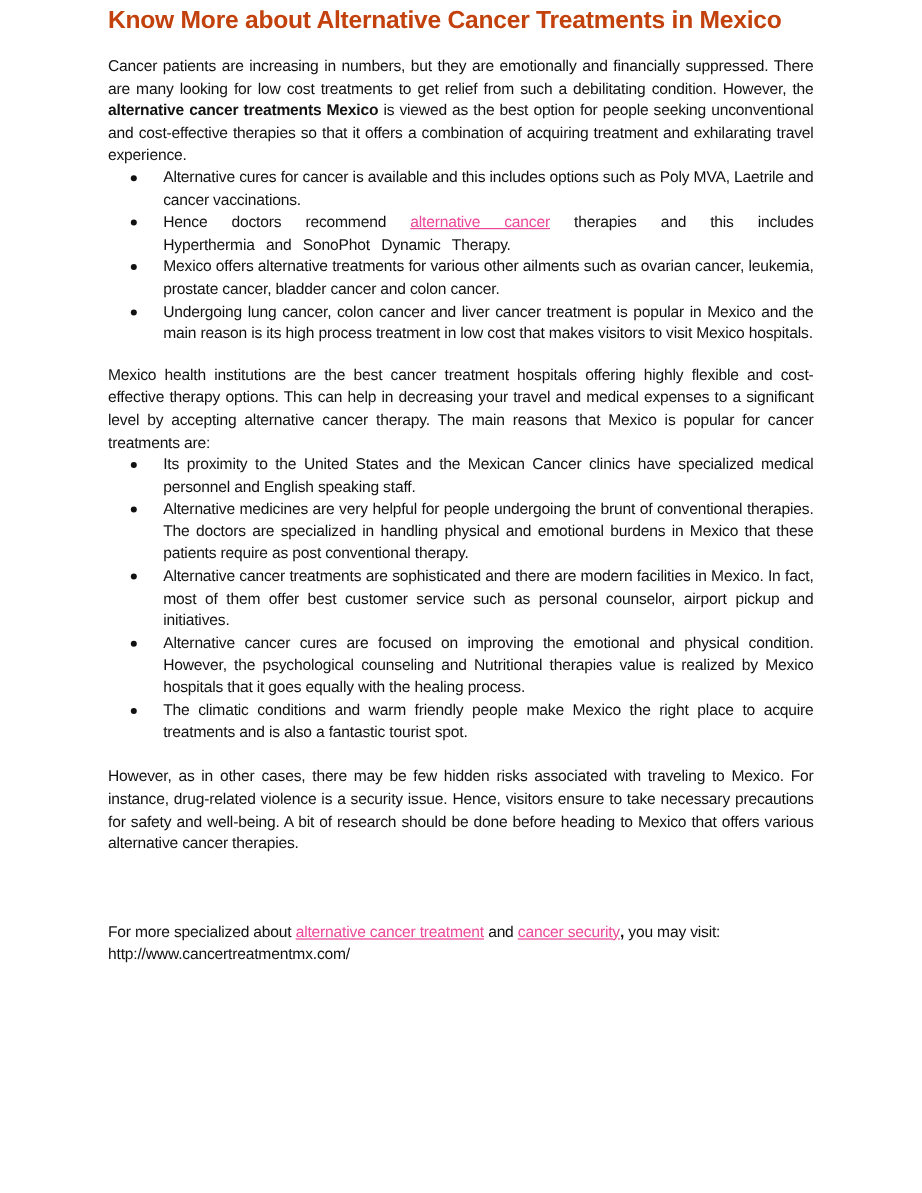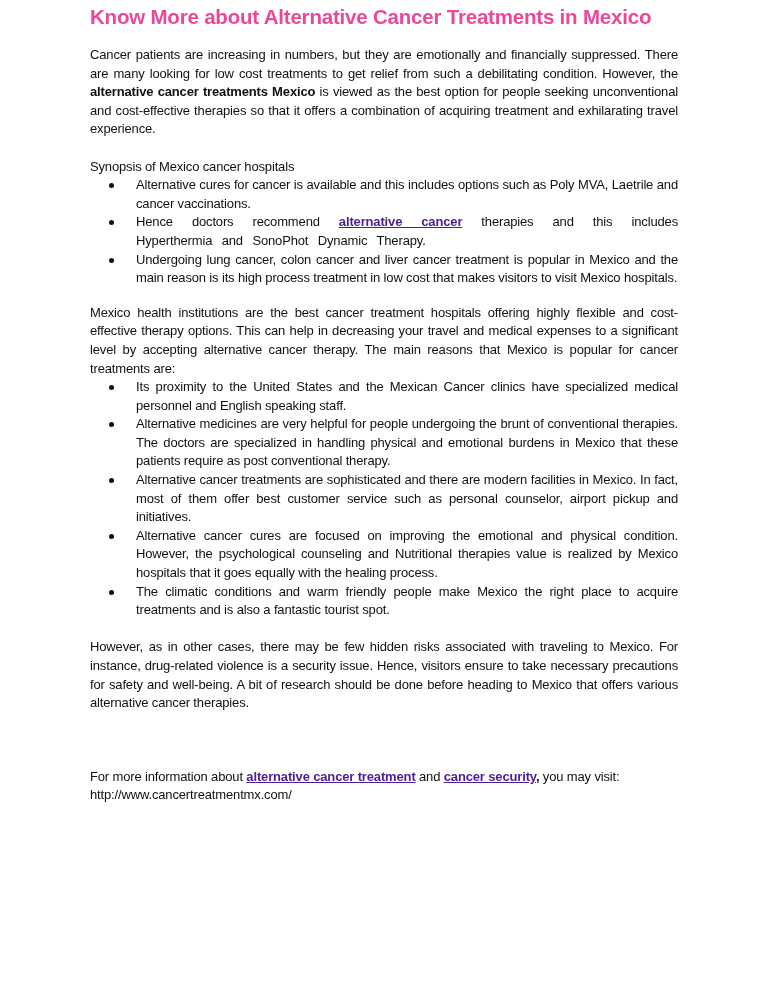--- a/index.html
+++ b/index.html
@@ -1,51 +1,51 @@
 <!DOCTYPE html>
 <html><head>
   <meta charset="utf-8">
   <style>
     html, body { margin: 0; padding: 0; background: #ffffff; }
     body { width: 768px; height: 994px; position: relative; overflow: hidden; color: #111111; }
     .page { position: absolute; left: 90px; top: 0; width: 588px; font-family: "Liberation Sans", sans-serif; }
-    h1 { font-family: "Liberation Sans", sans-serif; font-weight: bold; font-size: 20.5px; margin: 4px 0 0 0; letter-spacing: -0.2px; color: #ec4899; line-height: 26px; }
+    h1 { font-family: "Liberation Sans", sans-serif; font-weight: bold; font-size: 20.5px; margin: 4px 0 0 0; letter-spacing: -0.2px; color: #c2410c; line-height: 26px; }
     p, li { font-size: 13px; line-height: 18.6px; text-align: justify; margin: 0; letter-spacing: -0.15px; }
     .p-intro { margin-top: 16px; }
     .synopsis-title { margin-top: 18.6px; text-align: left; }
     ul { list-style: none; padding: 0 0 0 46px; margin: 0; }
     li { position: relative; }
     li .bullet { position: absolute; left: -27px; top: 7px; width: 5px; height: 5px; border-radius: 50%; background: #111; }
     .p-institutions { margin-top: 16px; }
     .p-however { margin-top: 18.6px; }
     .p-more { margin-top: 55px; }
-    a { color: #4c1d95; font-weight: bold; text-decoration: underline; }
+    a { color: #ec4899; font-weight: normal; text-decoration: underline; }
     .bold-comma { font-weight: bold; }
     .spread { word-spacing: 6px; }
   </style>
 </head>
 <body>
 
 <div class="page">
   <h1>Know More about Alternative Cancer Treatments in Mexico</h1>
 
   <p class="p-intro"><span>Cancer patients are increasing in numbers, but they are emotionally and financially suppressed. There are many looking for low cost treatments to get relief from such a debilitating condition. However, the </span><b>alternative cancer treatments Mexico</b><span> is viewed as the best option for people seeking unconventional and cost-effective therapies so that it offers a combination of acquiring treatment and exhilarating travel experience.</span></p>
 
-  <p class="synopsis-title">Synopsis of Mexico cancer hospitals</p>
   <ul>
     <li><span class="bullet"></span><span>Alternative cures for cancer is available and this includes options such as Poly MVA, Laetrile and cancer vaccinations.</span></li>
     <li><span class="bullet"></span><span class="spread"><span>Hence doctors recommend </span><a href="#">alternative cancer</a><span> therapies and this includes Hyperthermia and SonoPhot Dynamic Therapy.</span></span></li>
+    <li><span class="bullet"></span><span>Mexico offers alternative treatments for various other ailments such as ovarian cancer, leukemia, prostate cancer, bladder cancer and colon cancer.</span></li>
     <li><span class="bullet"></span><span>Undergoing lung cancer, colon cancer and liver cancer treatment is popular in Mexico and the main reason is its high process treatment in low cost that makes visitors to visit Mexico hospitals.</span></li>
   </ul>
 
   <p class="p-institutions">Mexico health institutions are the best cancer treatment hospitals offering highly flexible and cost-effective therapy options. This can help in decreasing your travel and medical expenses to a significant level by accepting alternative cancer therapy. The main reasons that Mexico is popular for cancer treatments are:</p>
   <ul>
     <li><span class="bullet"></span><span>Its proximity to the United States and the Mexican Cancer clinics have specialized medical personnel and English speaking staff.</span></li>
     <li><span class="bullet"></span><span>Alternative medicines are very helpful for people undergoing the brunt of conventional therapies. The doctors are specialized in handling physical and emotional burdens in Mexico that these patients require as post conventional therapy.</span></li>
     <li><span class="bullet"></span><span>Alternative cancer treatments are sophisticated and there are modern facilities in Mexico. In fact, most of them offer best customer service such as personal counselor, airport pickup and initiatives.</span></li>
     <li><span class="bullet"></span><span>Alternative cancer cures are focused on improving the emotional and physical condition. However, the psychological counseling and Nutritional therapies value is realized by Mexico hospitals that it goes equally with the healing process.</span></li>
     <li><span class="bullet"></span><span>The climatic conditions and warm friendly people make Mexico the right place to acquire treatments and is also a fantastic tourist spot.</span></li>
   </ul>
 
   <p class="p-however">However, as in other cases, there may be few hidden risks associated with traveling to Mexico. For instance, drug-related violence is a security issue. Hence, visitors ensure to take necessary precautions for safety and well-being. A bit of research should be done before heading to Mexico that offers various alternative cancer therapies.</p>
 
-  <p class="p-more"><span>For more information about </span><a href="#">alternative cancer treatment</a><span> and </span><a href="#">cancer security</a><span class="bold-comma">,</span><span> you may visit:</span><br><span>http://www.cancertreatmentmx.com/</span></p>
+  <p class="p-more"><span>For more specialized about </span><a href="#">alternative cancer treatment</a><span> and </span><a href="#">cancer security</a><span class="bold-comma">,</span><span> you may visit:</span><br><span>http://www.cancertreatmentmx.com/</span></p>
 </div>
 
 </body></html>

